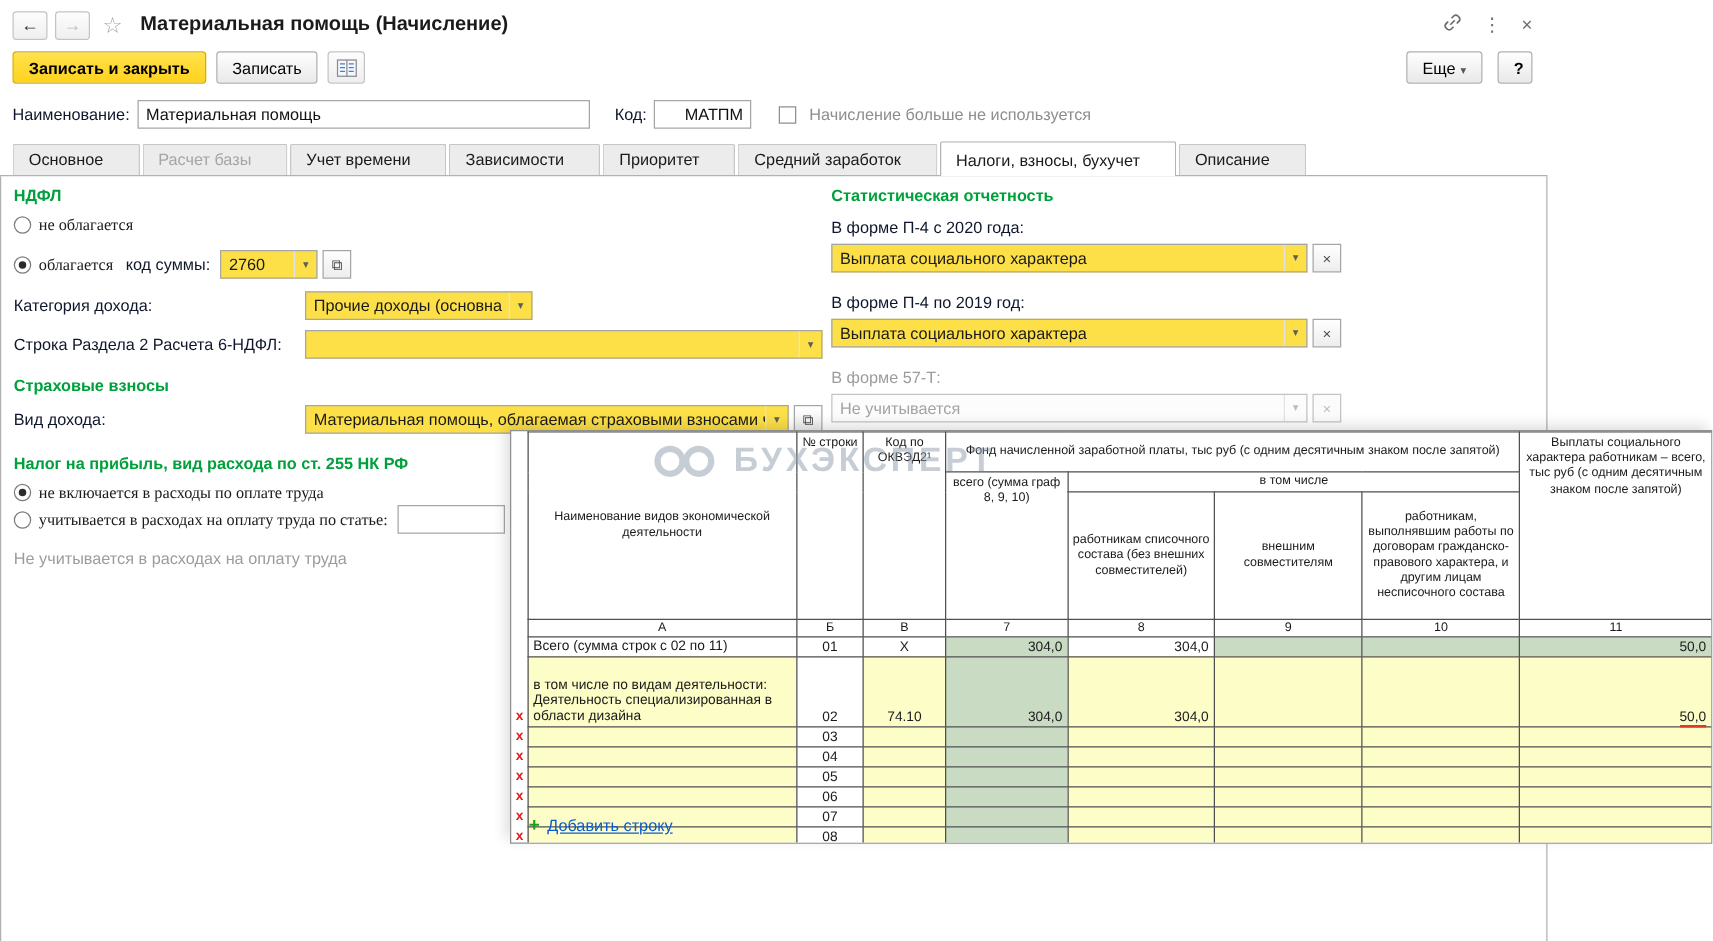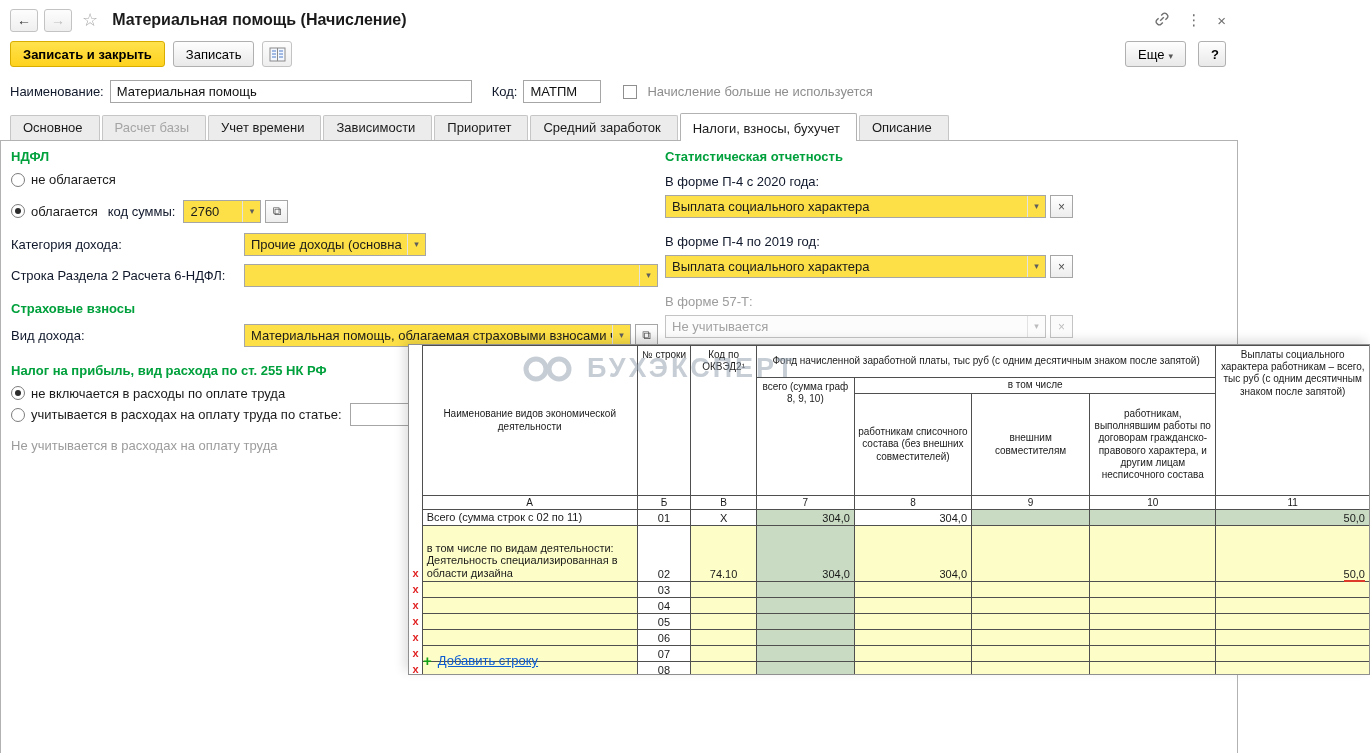--- a/index.html
+++ b/index.html
@@ -25,39 +25,39 @@
   .icon-btn { width: 30px; height: 26px; border: 1px solid #c3c3c3; border-radius: 3px; background: linear-gradient(#fdfdfd,#eee); display: flex; align-items: center; justify-content: center; cursor: pointer; }
   .toolbar-right { margin-left: auto; display: flex; gap: 12px; padding-right: 4px; }
   .btn .carat { font-size: 9px; color: #555; margin-left: 4px; }
   .help-btn { width: 28px; font-weight: bold; }
 
   
   .field-row { display: flex; align-items: center; gap: 6px; padding: 6px 10px 10px 10px; }
   .lbl { color: #0f172a; white-space: nowrap; }
   .txt-input { height: 23px; border: 1px solid #a6a6a6; padding: 0 6px; font-size: 13px; font-family: inherit; background: #fff; color: #111; }
   .name-input { width: 362px; margin-right: 14px; }
-  .code-input { width: 78px; margin-right: 16px; }
+  .code-input { width: 78px; margin-right: 16px; text-align: right; }
   .checkbox { width: 14px; height: 14px; border: 1px solid #8f8f8f; background: #fff; display: inline-block; margin-right: 4px; }
   .gray-lbl { color: #8d8d8d; }
 
   
   .tabbar { display: flex; align-items: flex-end; width: 1238px; height: 28px; padding-left: 10px; border-bottom: 1px solid #b2b2b2; position: relative; z-index: 2; }
-  .tab { height: 25px; padding: 4px 16px 0 12px; margin-right: 2px; background: #ececec; border: 1px solid #c6c6c6; border-bottom: none; border-radius: 2px 2px 0 0; font-size: 13px; white-space: nowrap; cursor: pointer; }
+  .tab { height: 25px; padding: 4px 28px 0 12px; margin-right: 2px; background: #ececec; border: 1px solid #c6c6c6; border-bottom: none; border-radius: 2px 2px 0 0; font-size: 13px; white-space: nowrap; cursor: pointer; }
   .tab.active { background: #fff; border-color: #b2b2b2; height: 28px; padding-top: 7px; margin-bottom: -1px; }
   .tab.disabled { color: #a5a5a5; }
 
   
   .content-panel { position: relative; width: 1238px; height: 616px; border: 1px solid #b2b2b2; border-top: none; background: #fff; }
   .col-left { position: absolute; left: 10px; top: 0; width: 648px; }
   .col-right { position: absolute; left: 664px; top: 0; width: 566px; }
   .section-title { color: #00a03c; font-weight: bold; font-size: 13px; }
   .frow { display: flex; align-items: center; }
   .flabel { display: inline-block; width: 233px; flex: none; }
 
-  .radio { display: inline-flex; align-items: center; gap: 6px; cursor: pointer; }
+  .radio { display: inline-flex; align-items: center; gap: 6px; cursor: pointer; font-family: Liberation Serif, serif; }
   .rb { width: 14px; height: 14px; border: 1px solid #7c7c7c; border-radius: 50%; background: #fff; position: relative; flex: none; }
   .radio.checked .rb::after { content: ""; position: absolute; left: 3px; top: 3px; width: 6px; height: 6px; border-radius: 50%; background: #2b2b2b; }
 
   .combo { display: inline-flex; align-items: center; height: 23px; border: 1px solid #a6a6a6; background: #fde047; padding-left: 6px; overflow: hidden; }
   .combo-text { flex: 1; white-space: nowrap; overflow: hidden; font-size: 13px; }
   .combo-arrow { width: 18px; text-align: center; color: #5d5d5d; font-size: 9px; flex: none; cursor: pointer; border-left: 1px solid #e2e2e2; line-height: 21px; height: 21px; }
   .sq-btn { width: 23px; height: 23px; flex: none; border: 1px solid #a6a6a6; background: linear-gradient(#fff,#ededed); font-size: 12px; color: #4d4d4d; margin-left: 4px; cursor: pointer; display: inline-flex; align-items: center; justify-content: center; }
   .combo.disabled { border-color: #c4c4c4; background: #fcfcfc; }
   .combo.disabled .combo-text { color: #a3a3a3; }
   .combo.disabled .combo-arrow { color: #bdbdbd; }

